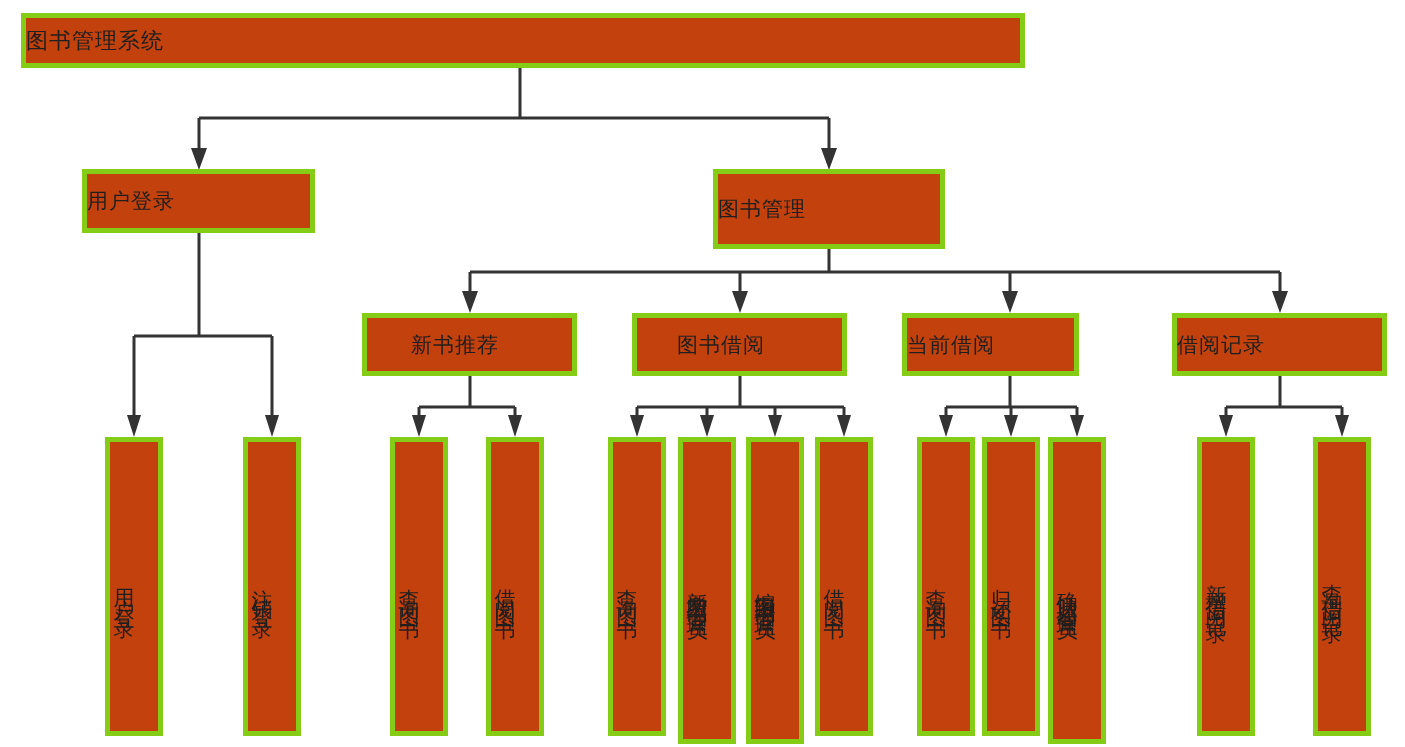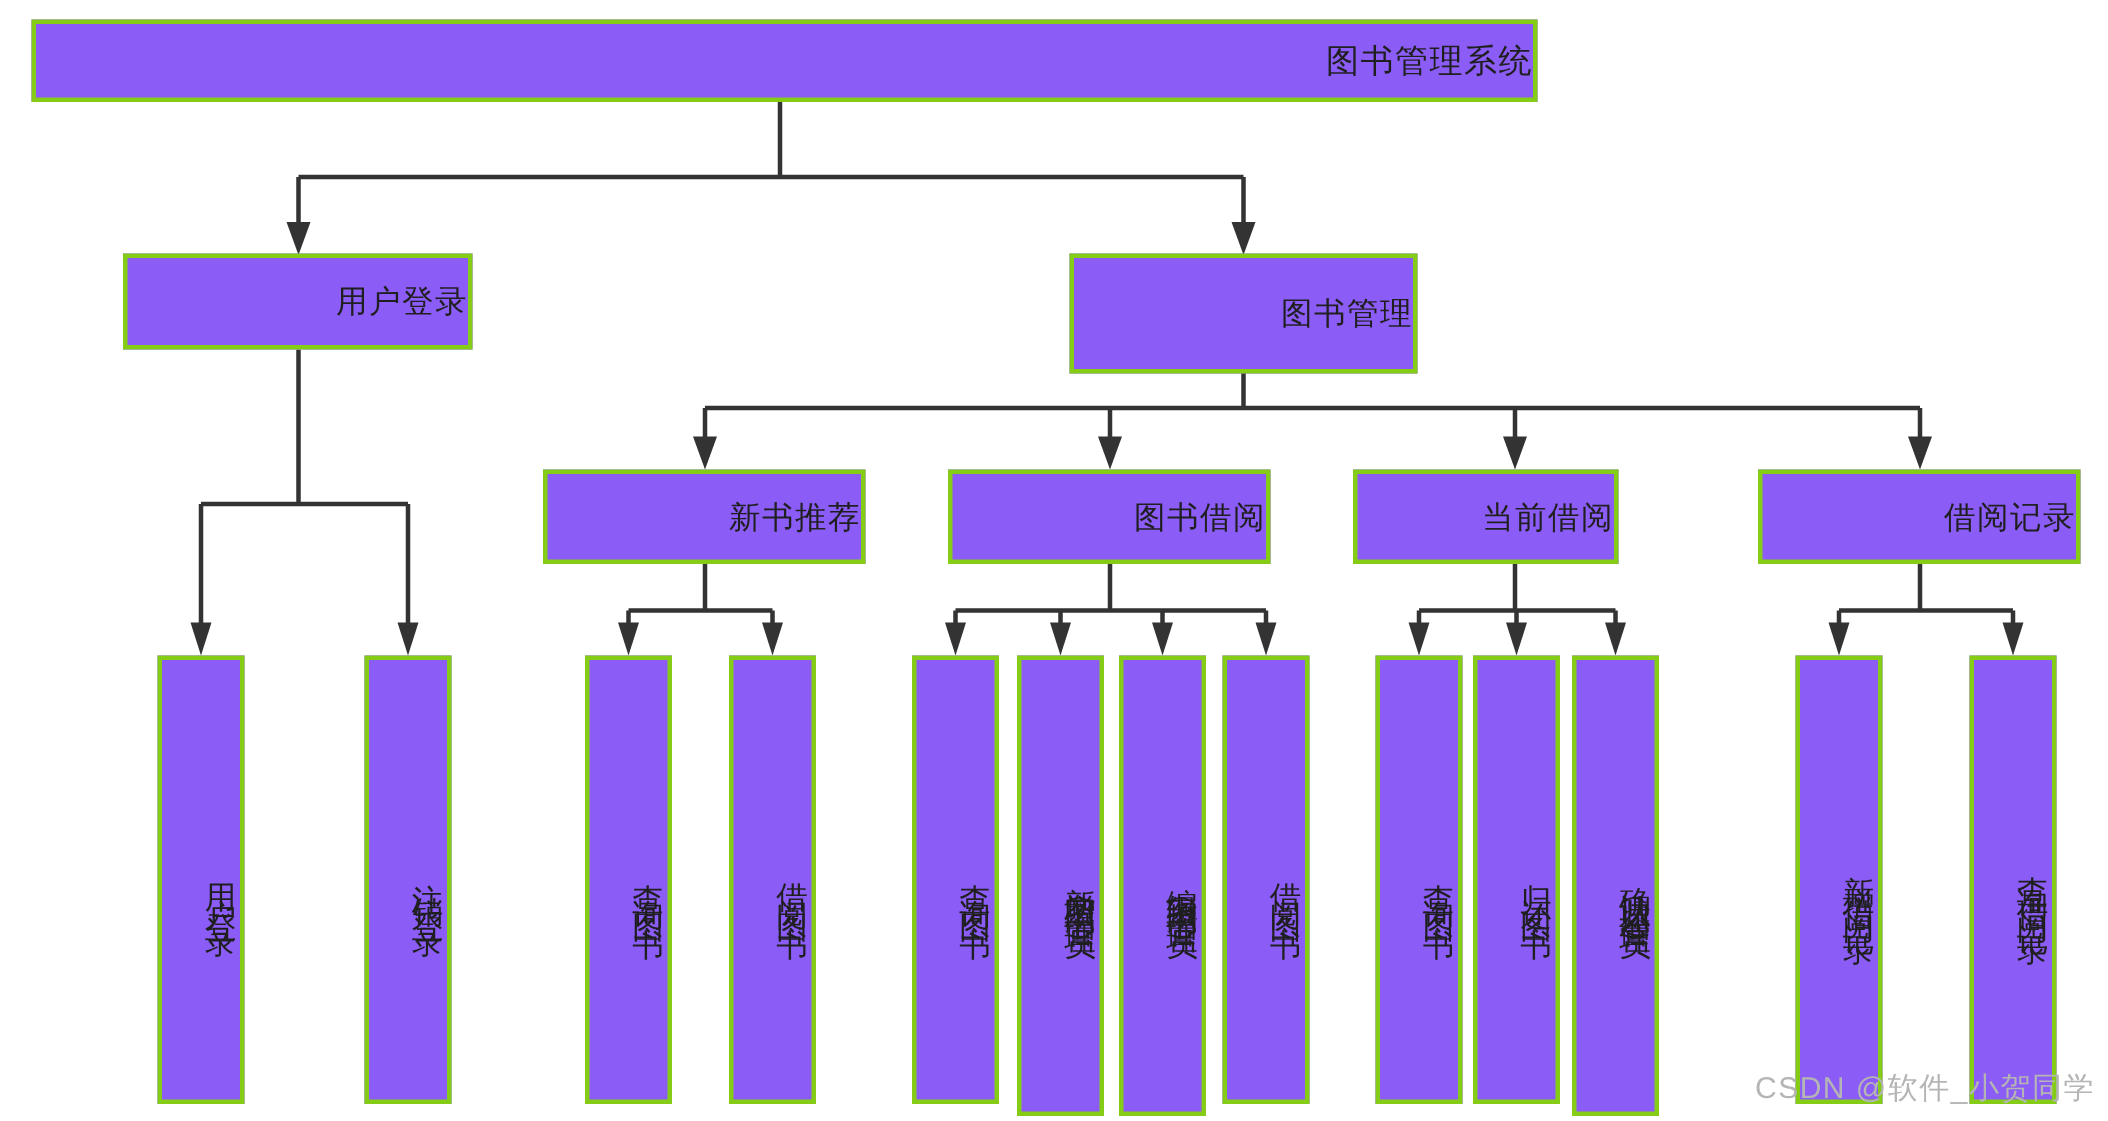--- a/index.html
+++ b/index.html
@@ -19,25 +19,25 @@
     position: absolute;
     left: 0;
     top: 0;
     width: 1405px;
     height: 747px;
     z-index: 1;
   }
   .box {
     position: absolute;
     box-sizing: border-box;
-    background: #8b5cf6;
-    border: 3px solid #84cc16;
+    background: #c2410c;
+    border: 5px solid #84cc16;
     display: flex;
     align-items: center;
-    justify-content: flex-end;
+    justify-content: flex-start;
     z-index: 2;
     color: #1f1f1f;
   }
   .box.h span {
     font-size: 21px;
     letter-spacing: 1px;
     white-space: nowrap;
   }
   .box.root span {
     font-size: 22px;
@@ -114,21 +114,21 @@
   <div class="box h" style="left:82px; top:169px; width:233px; height:64px;">
     <span>用户登录</span>
   </div>
   <div class="box h" style="left:713px; top:169px; width:232px; height:80px;">
     <span>图书管理</span>
   </div>
 
   <div class="box h" style="left:362px; top:313px; width:215px; height:63px;padding-left:44px;">
     <span>新书推荐</span>
   </div>
-  <div class="box h" style="left:632px; top:313px; width:215px; height:63px;">
+  <div class="box h" style="left:632px; top:313px; width:215px; height:63px;padding-left:40px;">
     <span>图书借阅</span>
   </div>
   <div class="box h" style="left:902px; top:313px; width:177px; height:63px;">
     <span>当前借阅</span>
   </div>
   <div class="box h" style="left:1172px; top:313px; width:215px; height:63px;">
     <span>借阅记录</span>
   </div>
 
   <div class="box v ls-wide" style="left:105px; top:437px; width:58px; height:299px;">
@@ -168,15 +168,14 @@
     <span>确认归还（管理员）</span>
   </div>
 
   <div class="box v ls-mid" style="left:1197px; top:437px; width:58px; height:299px;">
     <span>新增借阅记录</span>
   </div>
   <div class="box v ls-mid" style="left:1313px; top:437px; width:58px; height:299px;">
     <span>查询借阅记录</span>
   </div>
 
-  <div id="watermark">CSDN @软件_小贺同学</div>
 
 </div>
 
 </body></html>

